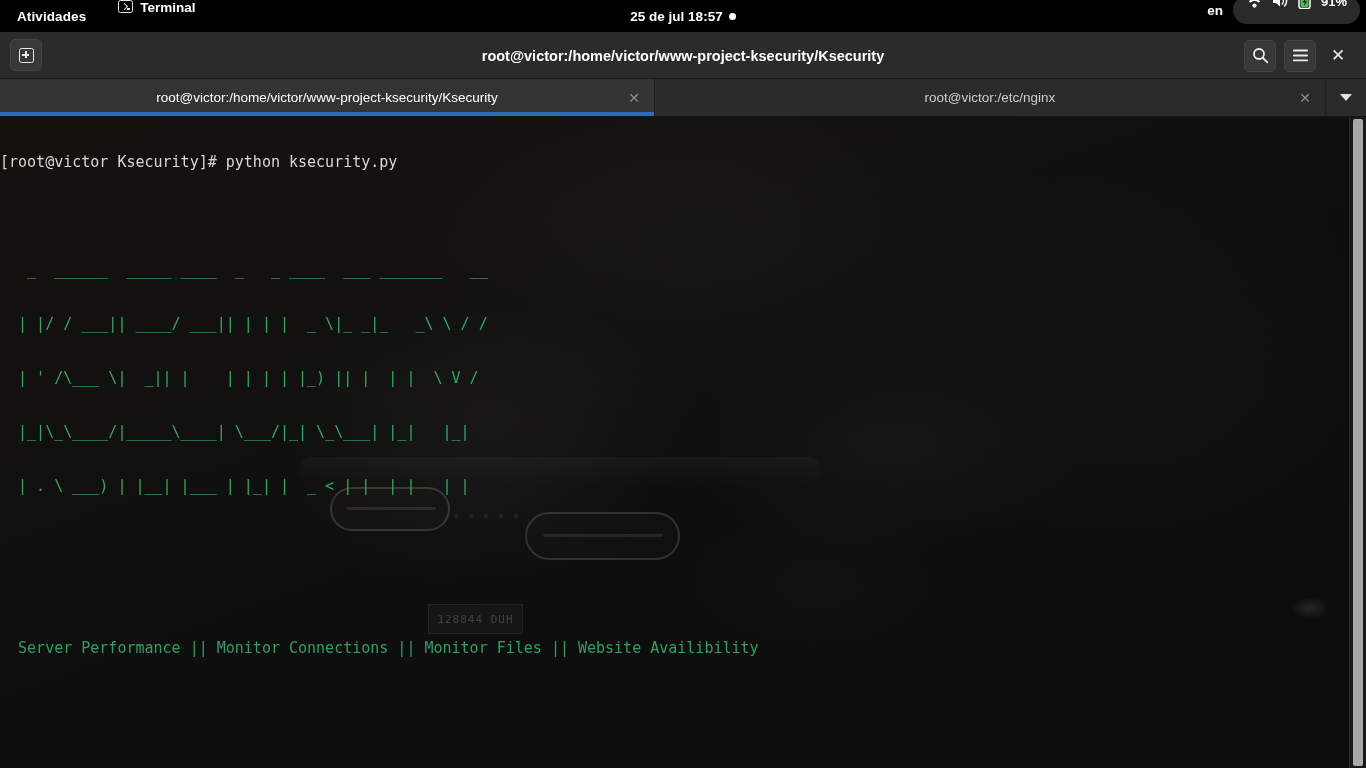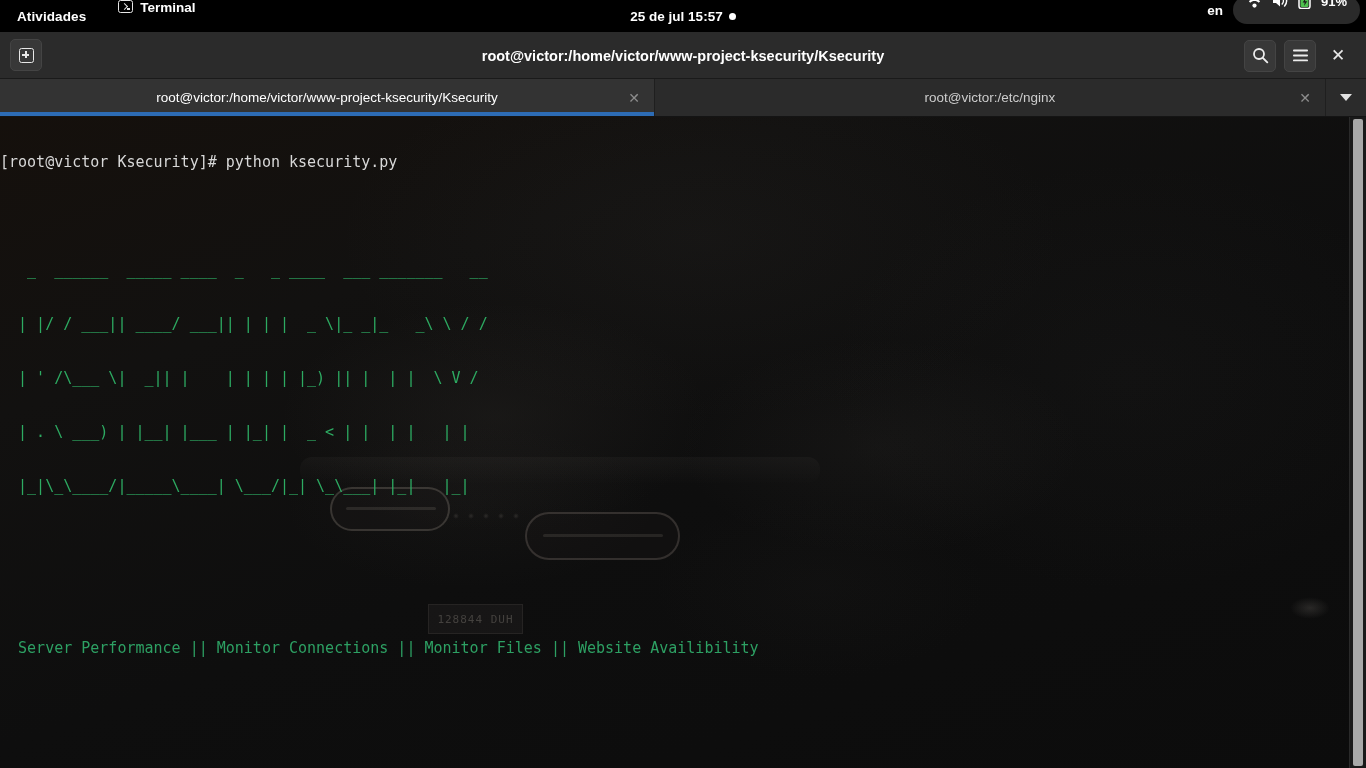--- a/index.html
+++ b/index.html
@@ -268,21 +268,21 @@
       <span>Atividades</span>
     </div>
     <div class="app-entry">
       <span class="term-ico"></span>
       <span>Terminal</span>
     </div>
   </div>
 
   <div class="topbar-center">
     <div class="clock">
-      <span>25 de jul  15:57</span>
+      <span>25 de jul  18:57</span>
       <span class="notif-dot"></span>
     </div>
   </div>
 
   <div class="topbar-right">
     <span class="kbd-lang">en</span>
     <div class="sys-pill">
       <span>
         <svg class="ic" width="17" height="13" viewBox="0 0 17 13">
           <path d="M8.5 2.1c2.7 0 5.2 1 7 2.6l1.3-1.5C14.7 1.3 11.7.1 8.5.1S2.3 1.3.2 3.2l1.3 1.5c1.8-1.6 4.3-2.6 7-2.6z" fill="#fff"></path>
@@ -366,22 +366,22 @@
       <div class="wall-el glow-r"></div>
       <div class="wall-el plate">128844 DUH</div>
     </div>
 
     <div class="screen">
       <div class="line"><span class="c-prompt">[root@victor Ksecurity]# </span><span class="c-prompt">python ksecurity.py</span></div>
       <div class="line"> </div>
       <div class="line c-green">   _  ______  _____ ____  _   _ ____  ___ _______   __</div>
       <div class="line c-green">  | |/ / ___|| ____/ ___|| | | |  _ \|_ _|_   _\ \ / /</div>
       <div class="line c-green">  | ' /\___ \|  _|| |    | | | | |_) || |  | |  \ V / </div>
+      <div class="line c-green">  |_|\_\____/|_____\____| \___/|_| \_\___| |_|   |_|  </div>
       <div class="line c-green">  | . \ ___) | |__| |___ | |_| |  _ &lt; | |  | |   | |  </div>
-      <div class="line c-green">  |_|\_\____/|_____\____| \___/|_| \_\___| |_|   |_|  </div>
       <div class="line"> </div>
       <div class="line"> </div>
       <div class="line c-green2">  Server Performance || Monitor Connections || Monitor Files || Website Availibility</div>
       <div class="line"> </div>
       
       
       
       
       
       

